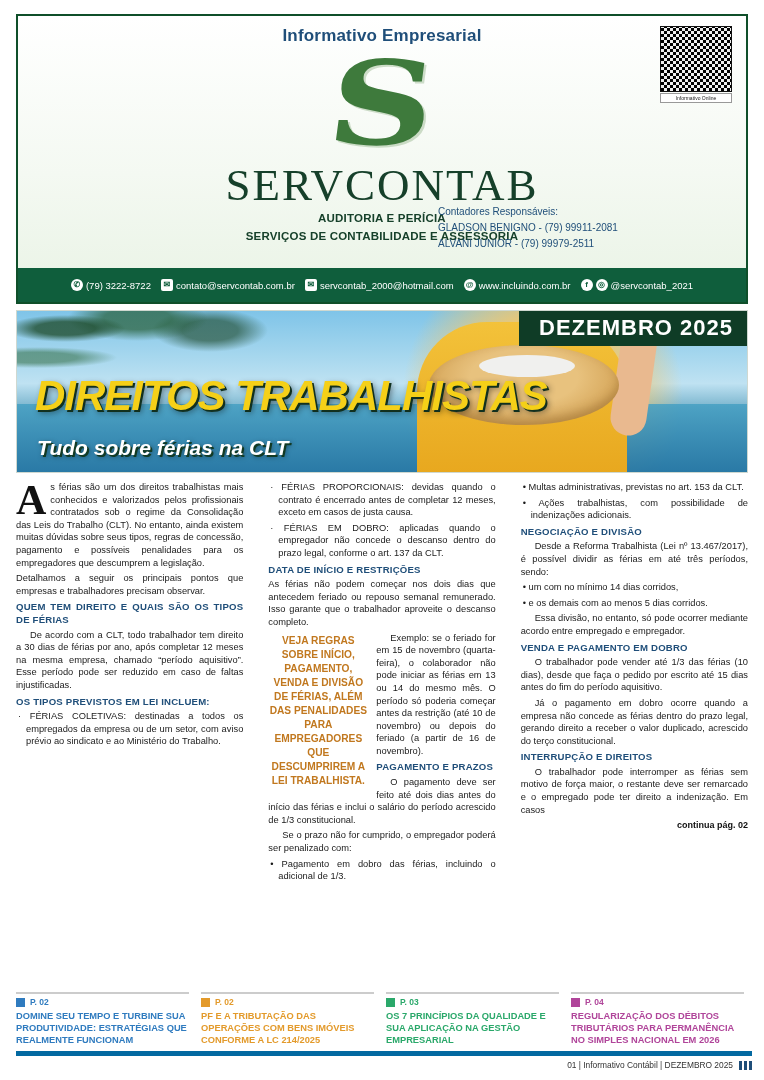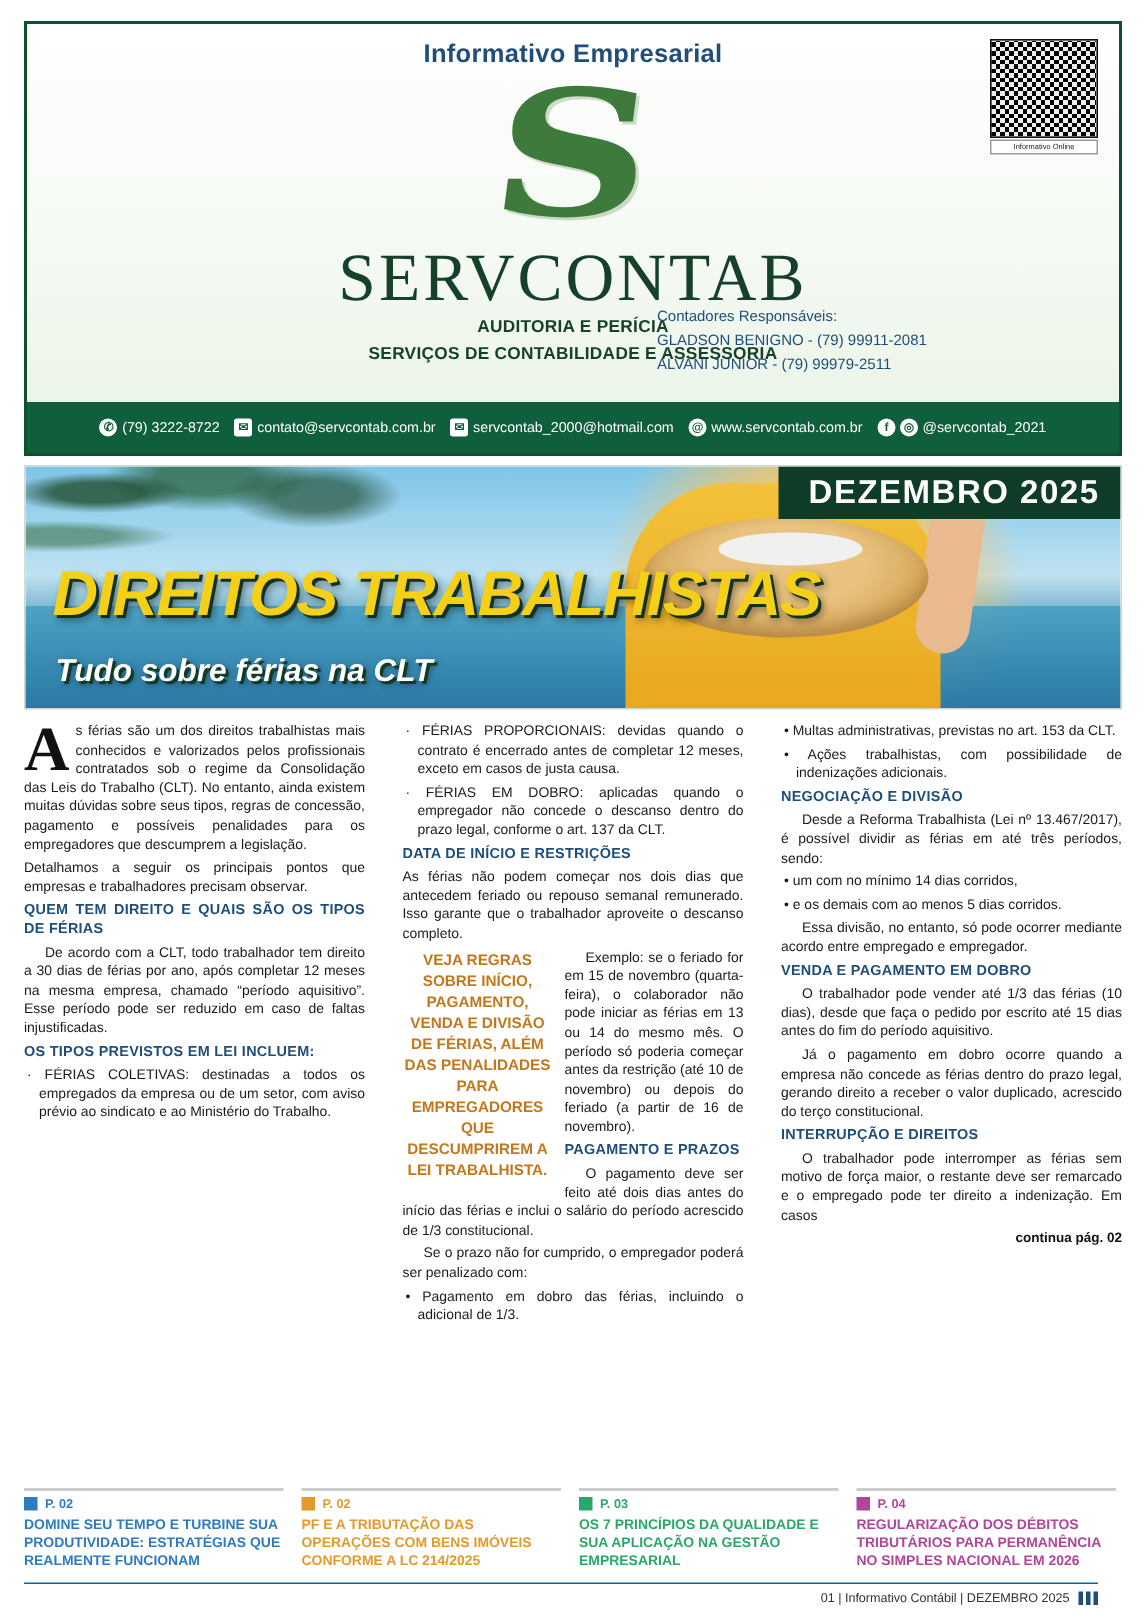--- a/index.html
+++ b/index.html
@@ -281,28 +281,28 @@
   .teaser-page { font-size: 8.5px; color: #777; font-weight: bold; }
   .teaser-txt {
     font-size: 9.3px;
     font-weight: bold;
     line-height: 12px;
     margin-top: 3px;
     text-transform: uppercase;
   }
   .footer-bar {
     position: absolute;
-    left: 16px; right: 32px; bottom: 10px;
+    left: 16px; right: 12px; bottom: 10px;
     display: flex;
     justify-content: flex-end;
     align-items: center;
     gap: 6px;
     font-size: 8.4px;
     color: #333;
-    border-top: 1px solid #0369a1;
+    border-top: 5px solid #0369a1;
     padding-top: 4px;
   }
   .footer-bars { display: inline-flex; gap: 2px; }
   .footer-bars i { display: block; width: 3px; height: 9px; background: #1f4e79; }
 </style>
 </head>
 <body>
 
 <div class="page">
 
@@ -336,21 +336,21 @@
       <div class="contact-item">
         <span class="cicon sq">✉</span>
         <span>contato@servcontab.com.br</span>
       </div>
       <div class="contact-item">
         <span class="cicon sq">✉</span>
         <span>servcontab_2000@hotmail.com</span>
       </div>
       <div class="contact-item">
         <span class="cicon">@</span>
-        <span>www.servcontab.com.br</span>
+        <span>www.incluindo.com.br</span>
       </div>
       <div class="contact-item">
         <span class="cicon">f</span>
         <span class="cicon">◎</span>
         <span>@servcontab_2021</span>
       </div>
     </div>
   </div>
 
   <div class="hero">

